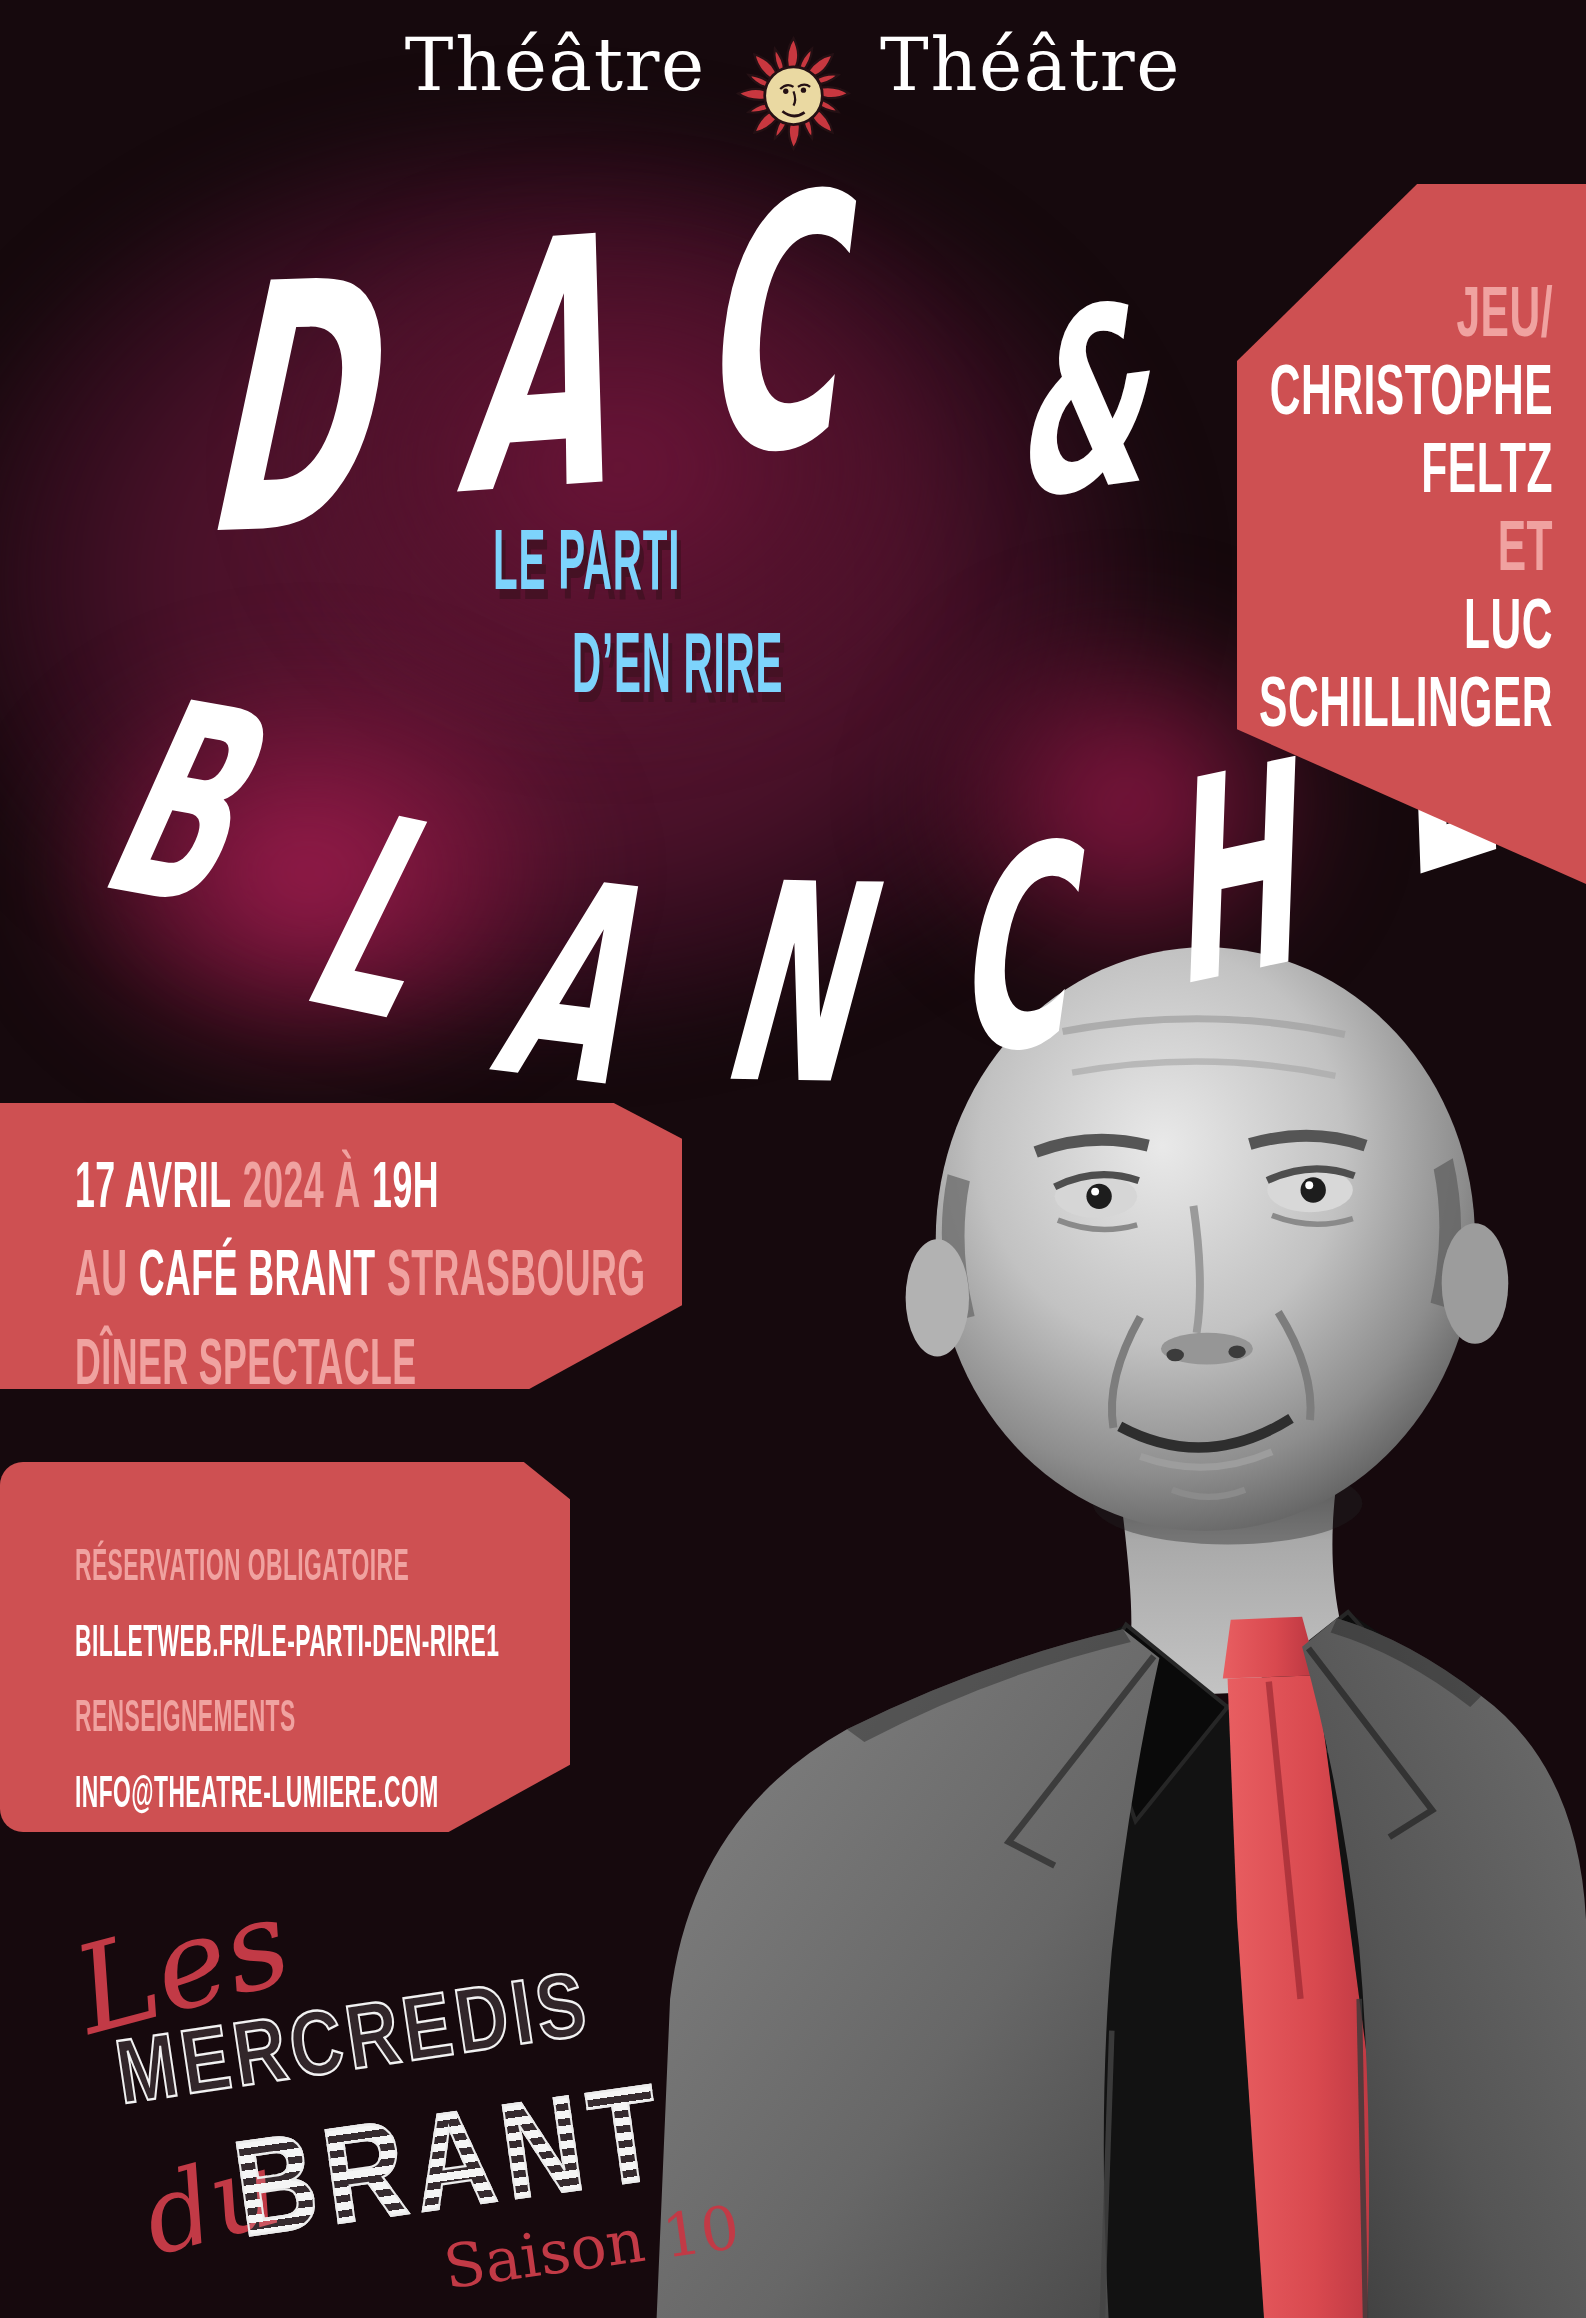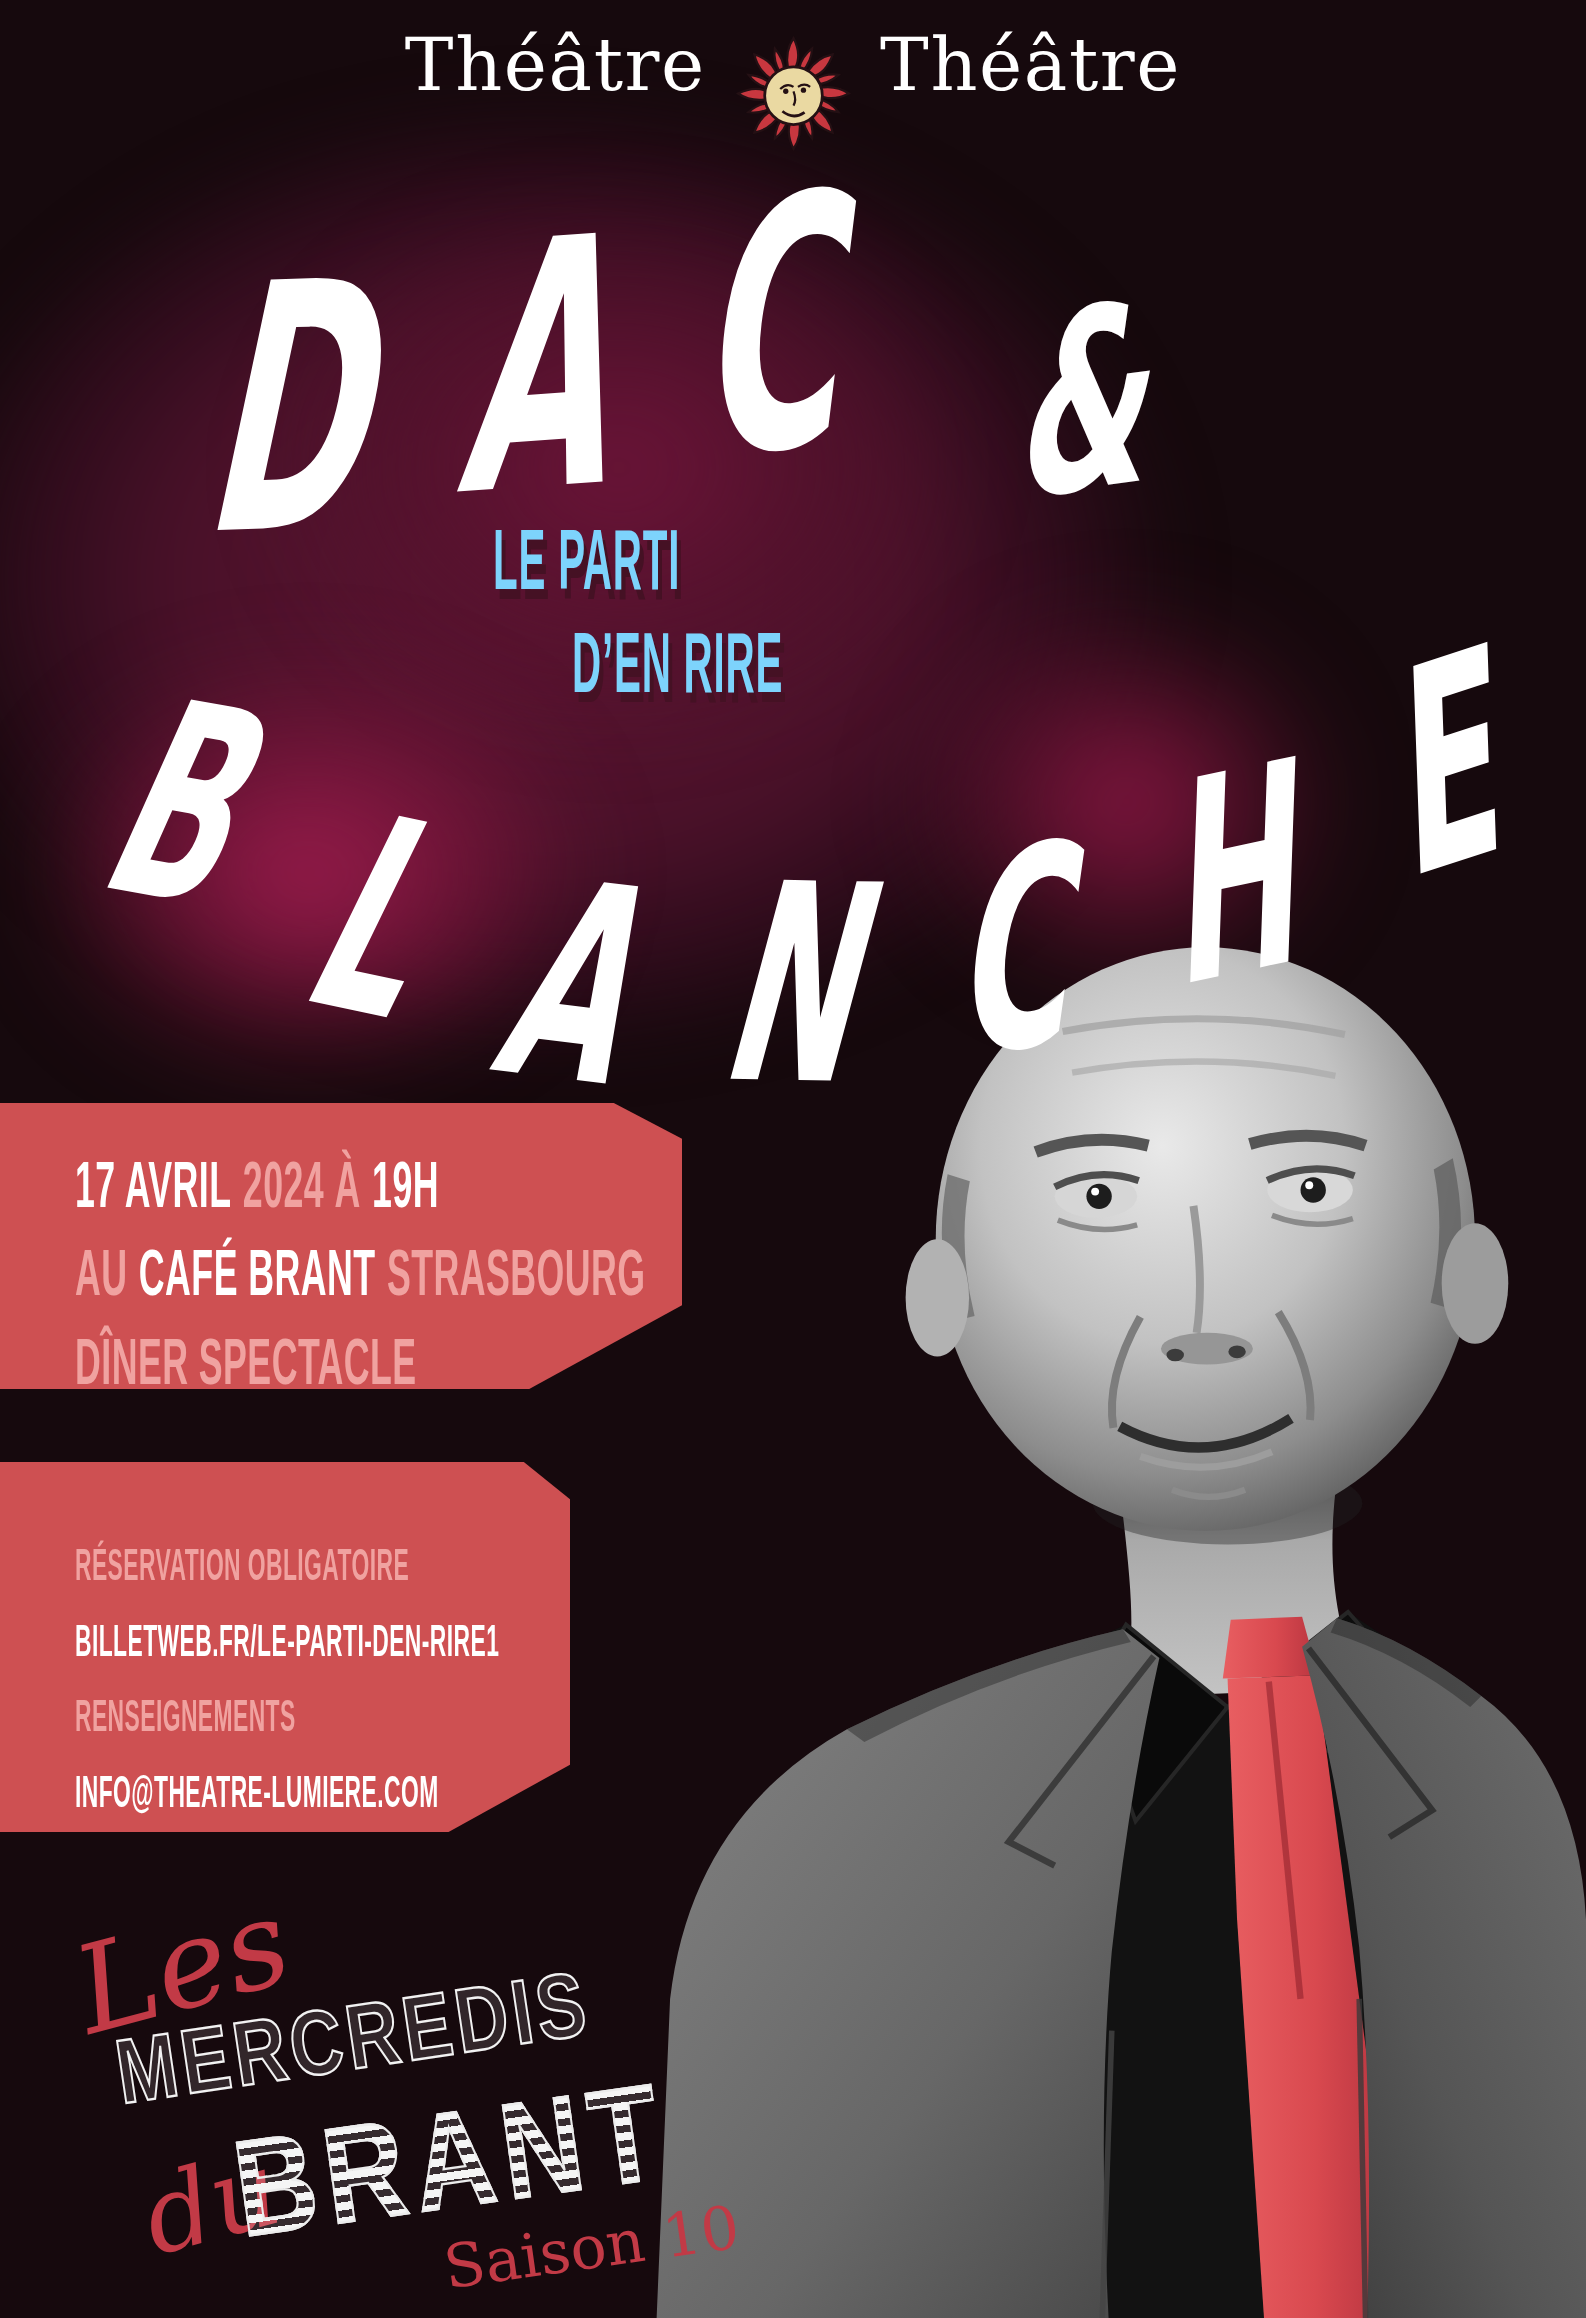--- a/index.html
+++ b/index.html
@@ -70,21 +70,21 @@
   .cast-text .ln{display:block; transform:scaleX(.6); transform-origin:right center; white-space:nowrap; letter-spacing:0.8px;}
   .pink{color:#F0A2A0;}
 
   .event-box{left:0; top:1103px; width:682px; height:286px;
     clip-path:polygon(0 0, 90% 0, 100% 12.5%, 100% 70.7%, 77.6% 100%, 0 100%);}
   .event-text{position:absolute; left:75px; top:38px; font-weight:700; font-size:65px; line-height:1.36; color:#fff;}
   .event-text .ln{display:block; transform:scaleX(.55); transform-origin:left center; white-space:nowrap; letter-spacing:0.8px;}
   .event-text .sp{margin-right:20.6px;}
 
   .booking-box{left:0; top:1462px; width:570px; height:370px;
-    clip-path:polygon(0 0, 91.9% 0, 100% 10.1%, 100% 81.8%, 78.7% 100%, 0 100%);}
+    clip-path:polygon(0 0, 91.9% 0, 100% 10.1%, 100% 81.8%, 78.7% 100%, 0 100%);border-radius:23px;}
   .booking-text{position:absolute; left:75px; top:65px; font-weight:700; font-size:44px; line-height:1.72; color:#fff;}
   .booking-text .ln{display:block; transform:scaleX(.52); transform-origin:left center; white-space:nowrap; letter-spacing:0.8px;}
 
   
   .brant{position:absolute; z-index:5; left:0; top:0; width:100%; height:100%; pointer-events:none;}
   .brant > div{position:absolute; white-space:nowrap;}
   .script{font-family:"DejaVu Serif", serif; font-style:italic; color:#c23a46;}
   .lg-les{left:75px; top:1896px; font-size:121px; transform:rotate(-15deg);}
   .lg-mercredis{left:117px; top:2021px; font-size:91px; font-weight:700; letter-spacing:5.6px;
     color:rgba(255,255,255,.12); -webkit-text-stroke:2.4px #f2f2f2;
@@ -239,20 +239,30 @@
 
   <div class="subtitle">
     <span class="ln">LE PARTI</span>
     <span class="ln ln2">D’EN RIRE</span>
   </div>
 
   <div class="brush title-blanche">
     <span class="b0">B</span><span class="b1">L</span><span class="b2">A</span><span class="b3">N</span><span class="b4">C</span><span class="b5">H</span><span class="b6">E</span>
   </div>
 
+  <aside class="redbox cast-box">
+    <div class="cast-text">
+      <span class="ln pink">JEU/</span>
+      <span class="ln">CHRISTOPHE</span>
+      <span class="ln">FELTZ</span>
+      <span class="ln pink">ET</span>
+      <span class="ln">LUC</span>
+      <span class="ln">SCHILLINGER</span>
+    </div>
+  </aside>
 
   <div class="redbox event-box">
     <div class="event-text">
       <span class="ln"><span class="sp">17 AVRIL</span><span class="sp pink">2024 À</span><span>19H</span></span>
       <span class="ln"><span class="sp pink">AU</span><span class="sp">CAFÉ BRANT</span><span class="pink">STRASBOURG</span></span>
       <span class="ln pink">DÎNER SPECTACLE</span>
     </div>
   </div>
 
   <div class="redbox booking-box">

